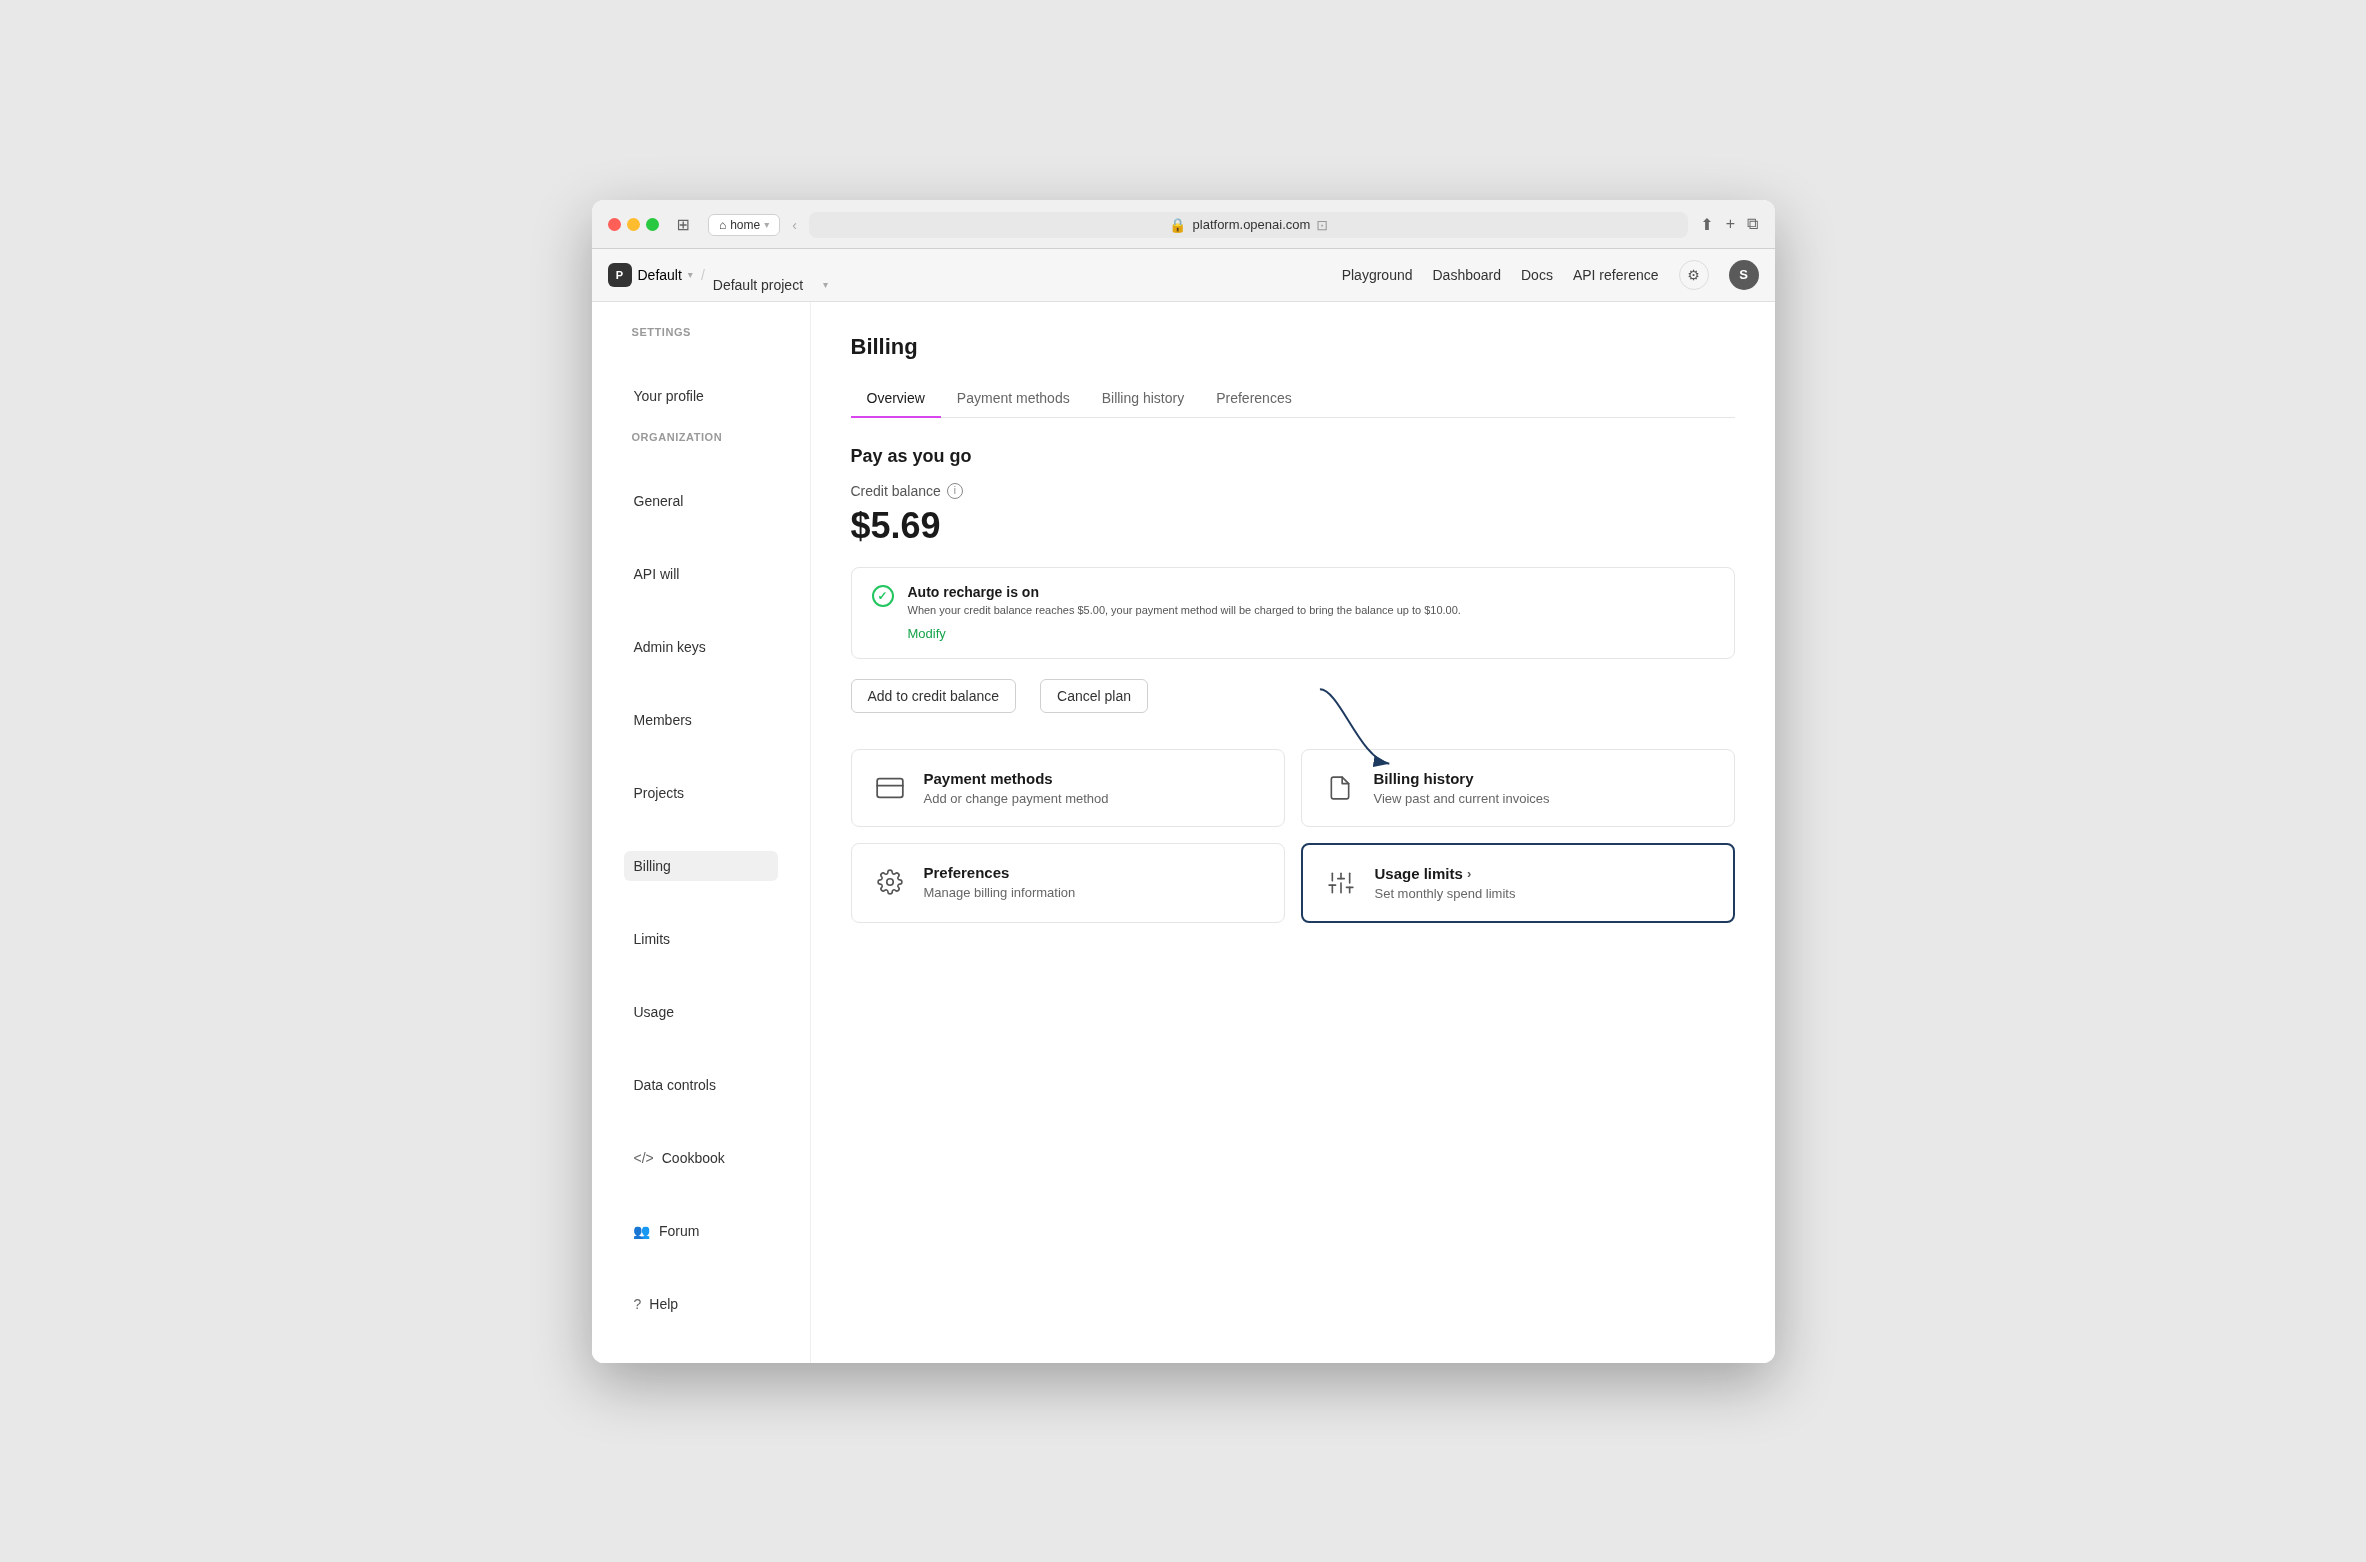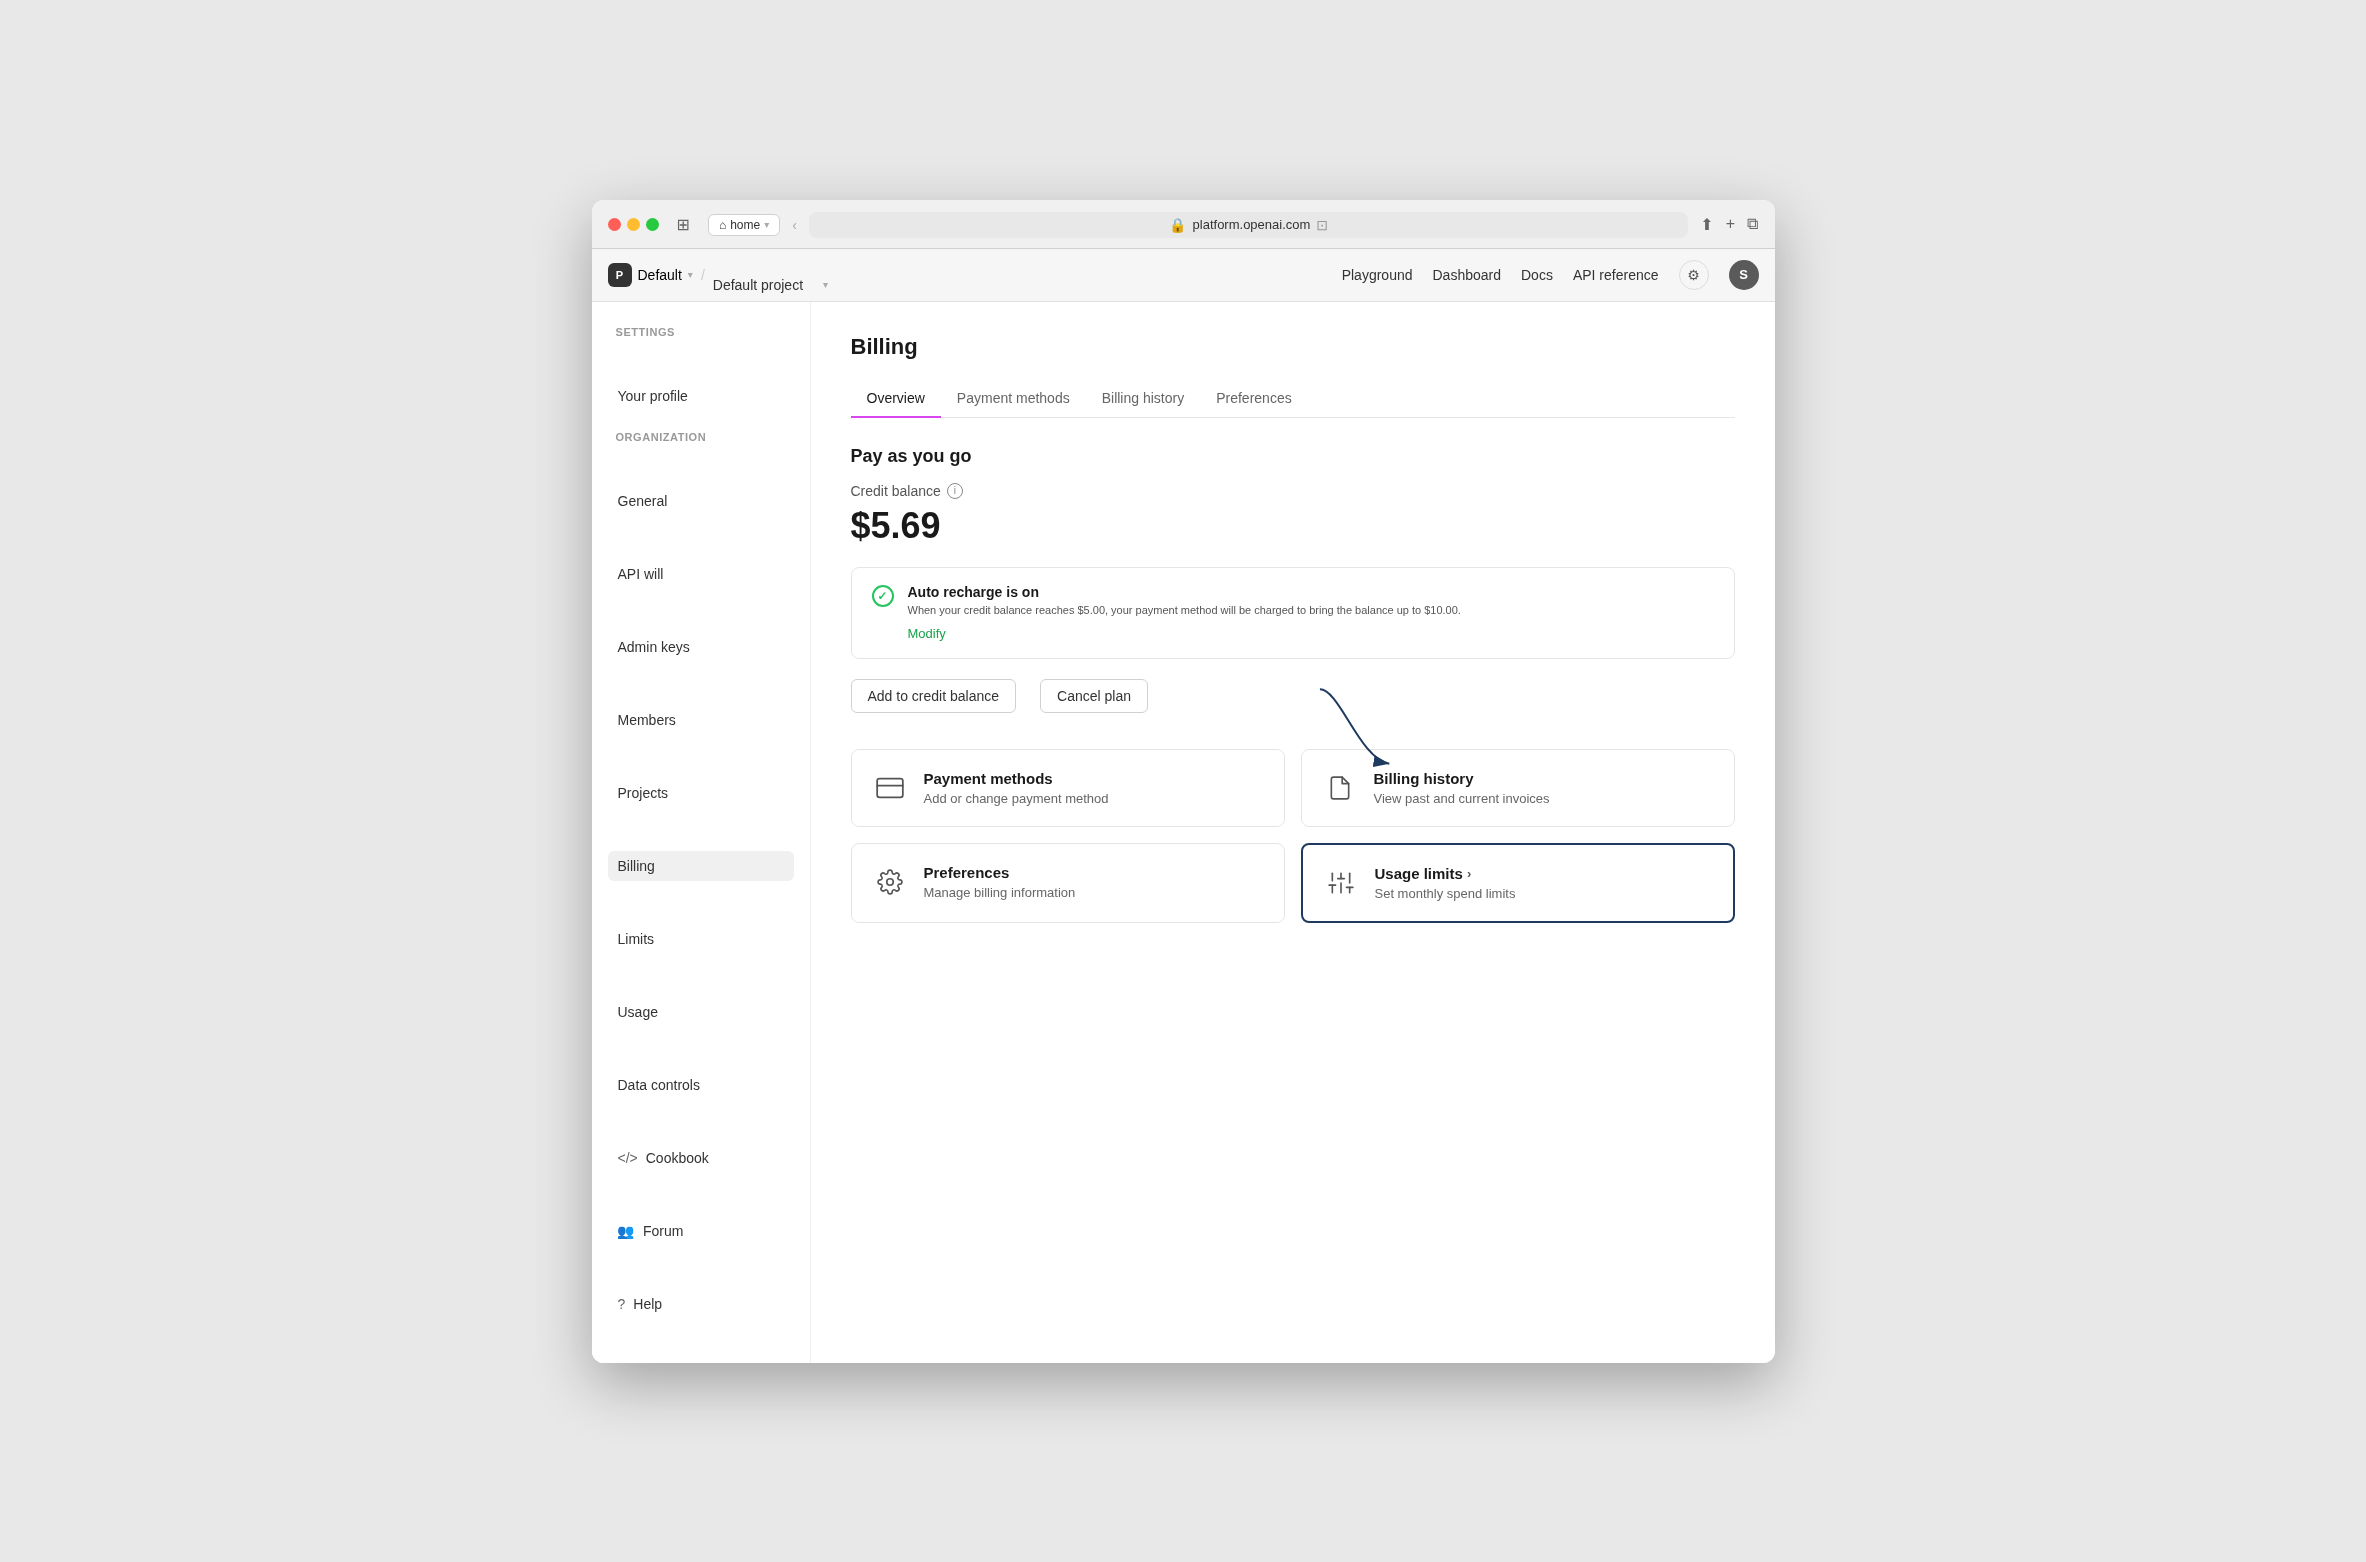--- a/index.html
+++ b/index.html
@@ -171,21 +171,21 @@
       cursor: pointer;
     }
     .app-layout {
       display: flex;
       min-height: 697px;
       background: #fff;
     }
     .sidebar {
       width: 219px;
       background: #fff;
-      padding: 24px 16px;
+      padding: 24px 32px;
       border-right: 1px solid #f0f0f0;
       flex-shrink: 0;
     }
     .sidebar-section-label {
       font-size: 11px;
       font-weight: 600;
       color: #999;
       letter-spacing: 0.05em;
       margin-bottom: 8px;
       padding: 0 8px;

